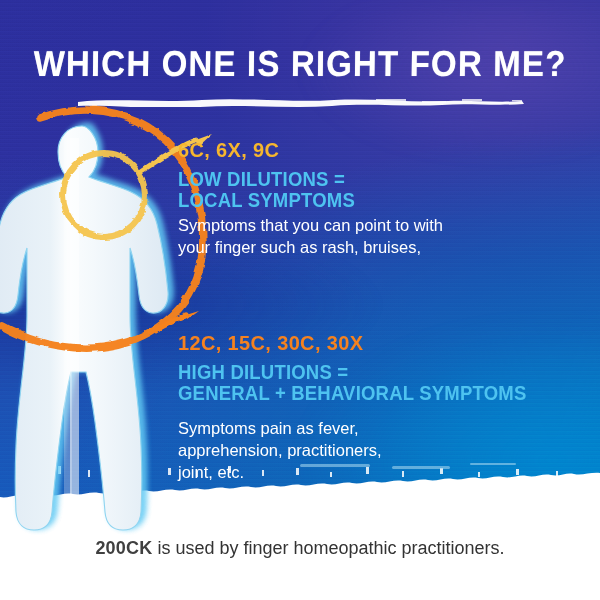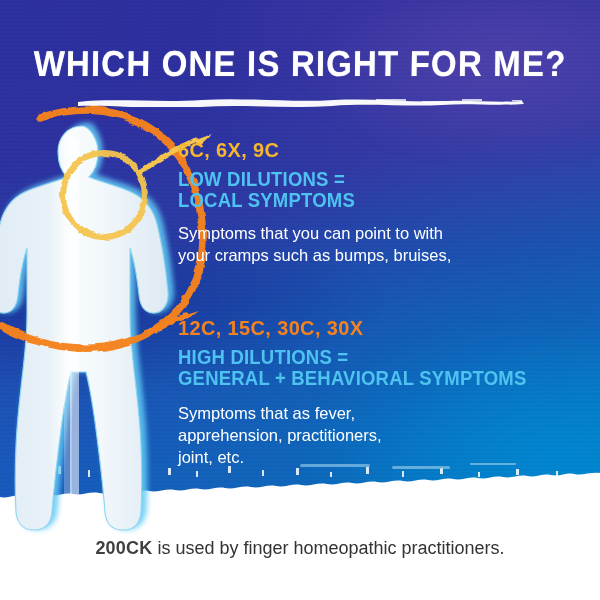--- a/index.html
+++ b/index.html
@@ -155,22 +155,22 @@
   .body {
     color: #ffffff;
     font-size: 16.5px;
     line-height: 22px;
     letter-spacing: 0;
   }
   .body-line { display: block; white-space: nowrap; }
 
   #block-low  { top: 138px; }
   #block-low .sub  { margin-top: 7px; }
-  #block-low .body { margin-top: 11px; }
-  #block-high { top: 316px; }
+  #block-low .body { margin-top: 3px; }
+  #block-high { top: 331px; }
   #block-high .sub  { margin-top: 7px; }
   #block-high .body { margin-top: 13px; }
 
   
   .footer {
     position: absolute;
     left: 0;
     top: 536px;
     width: 600px;
     text-align: center;
@@ -338,32 +338,32 @@
   </div>
 
   <div class="block" id="block-low">
     <div class="dose low">6C, 6X, 9C</div>
     <div class="sub">
       <span class="sub-line">LOW DILUTIONS =</span>
       <span class="sub-line">LOCAL SYMPTOMS</span>
     </div>
     <div class="body">
       <span class="body-line">Symptoms that you can point to with</span>
-      <span class="body-line">your cramps such as bumps, bruises,</span>
+      <span class="body-line">your finger such as rash, bruises,</span>
     </div>
   </div>
 
   <div class="block" id="block-high">
     <div class="dose high">12C, 15C, 30C, 30X</div>
     <div class="sub">
       <span class="sub-line">HIGH DILUTIONS  =</span>
       <span class="sub-line">GENERAL + BEHAVIORAL SYMPTOMS</span>
     </div>
     <div class="body">
-      <span class="body-line">Symptoms that as fever,</span>
+      <span class="body-line">Symptoms pain as fever,</span>
       <span class="body-line">apprehension, practitioners,</span>
       <span class="body-line">joint, etc.</span>
     </div>
   </div>
 
   <div class="footer">
     <span class="kw">200CK</span><span> is used by finger homeopathic practitioners.</span>
   </div>
 
 </div>

